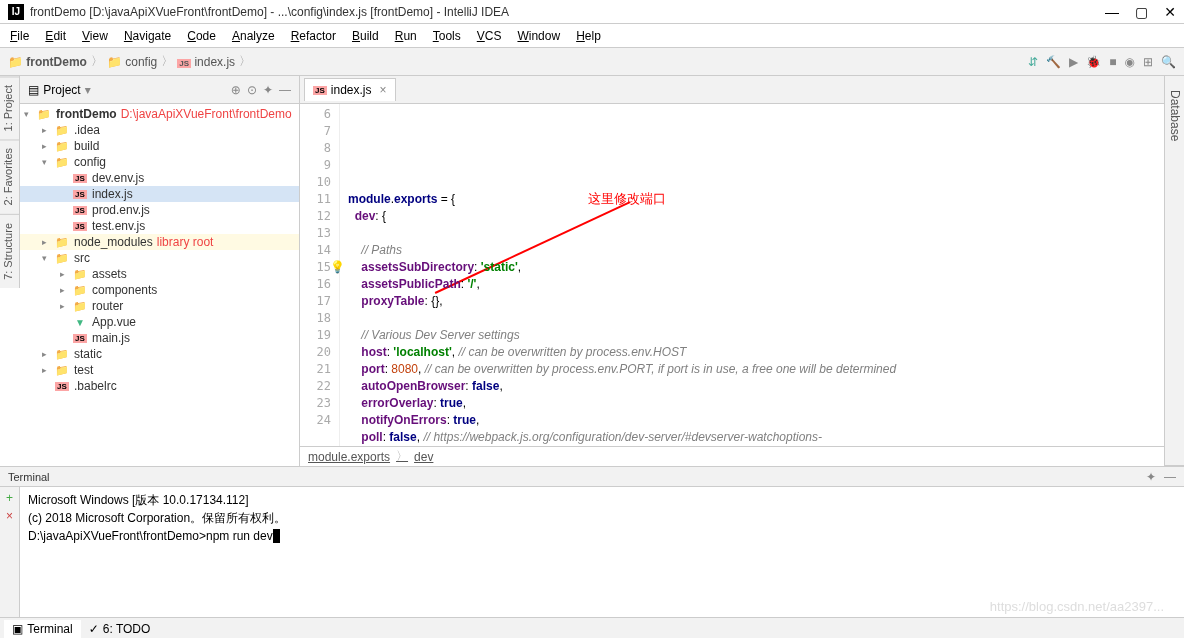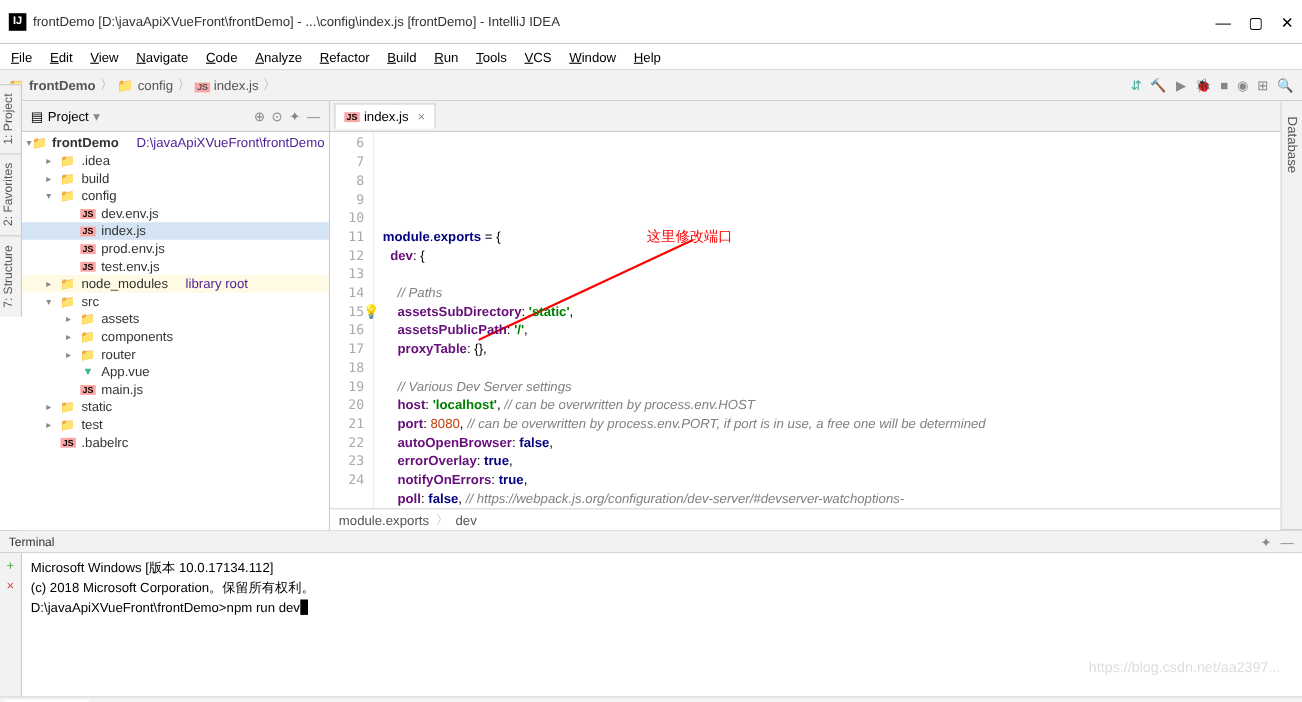--- a/index.html
+++ b/index.html
@@ -1,18 +1,18 @@
 <!DOCTYPE html>
 <html><head>
   <meta charset="utf-8">
   <style>
     * { margin: 0; padding: 0; box-sizing: border-box; font-family: "Segoe UI", Arial, sans-serif; font-size: 12px; }
     body { background: #fff; width: 1184px; height: 638px; overflow: hidden; position: relative; }
     
-    .title-bar { height: 40px; background: #fff; display: flex; align-items: center; padding: 0 8px; border-bottom: 1px solid #ccc; }
+    .title-bar { height: 24px; background: #fff; display: flex; align-items: center; padding: 0 8px; border-bottom: 1px solid #ccc; }
     .title-bar .icon { width: 16px; height: 16px; background: #000; margin-right: 6px; display: flex; align-items: center; justify-content: center; }
     .title-bar .icon span { color: #fff; font-size: 10px; font-weight: bold; }
     .title-text { flex: 1; color: #333; }
     .window-controls { display: flex; gap: 16px; }
     .window-controls span { cursor: pointer; font-size: 14px; }
     
     .menu-bar { height: 24px; display: flex; align-items: center; padding: 0 4px; gap: 4px; border-bottom: 1px solid #ccc; }
     .menu-bar span { padding: 2px 6px; cursor: pointer; }
     .menu-bar span u { text-decoration: underline; }
     
@@ -29,42 +29,42 @@
     .project-header { height: 28px; display: flex; align-items: center; padding: 0 8px; border-bottom: 1px solid #ccc; background: #f2f2f2; }
     .project-header .title { flex: 1; display: flex; align-items: center; gap: 4px; }
     .project-header .controls { display: flex; gap: 6px; color: #888; }
     .project-tree { flex: 1; overflow: auto; padding: 2px 0; }
     .tree-item { display: flex; align-items: center; padding: 1px 4px; cursor: pointer; white-space: nowrap; }
     .tree-item.selected { background: #d5e4f5; }
     .tree-item.highlight { background: #fffae3; }
     .tree-arrow { width: 12px; color: #888; font-size: 9px; }
     .tree-icon { width: 16px; margin-right: 4px; display: inline-flex; justify-content: center; }
     .tree-label { color: #333; }
-    .tree-path { color: #4c1d95; margin-left: 16px; }
+    .tree-path { color: #ef4444; margin-left: 4px; }
     .folder-icon::before { content: "📁"; font-size: 11px; }
     .js-icon { background: #fca5a5; color: #000; font-size: 8px; padding: 0 2px; font-weight: bold; }
     .vue-icon::before { content: "▼"; color: #41b883; font-size: 10px; }
     
     .editor-area { flex: 1; display: flex; flex-direction: column; position: relative; }
     .editor-tabs { height: 28px; display: flex; align-items: center; border-bottom: 1px solid #ccc; background: #f2f2f2; padding-left: 4px; }
     .editor-tab { display: flex; align-items: center; padding: 4px 8px; background: #fff; border: 1px solid #ccc; border-bottom: none; gap: 4px; }
     .editor-tab .close { color: #888; cursor: pointer; margin-left: 4px; }
     .editor-content { flex: 1; display: flex; background: #fff; position: relative; overflow: hidden; }
     .gutter { width: 40px; background: #fff; border-right: 1px solid #eee; text-align: right; padding-right: 8px; color: #aaa; font-family: Consolas, monospace; font-size: 12px; line-height: 17px; padding-top: 2px; }
     .code { flex: 1; font-family: Consolas, monospace; font-size: 12px; line-height: 17px; padding: 2px 8px; white-space: pre; position: relative; }
     .code .kw { color: #000080; font-weight: bold; }
     .code .prop { color: #660e7a; font-weight: bold; }
     .code .str { color: #008000; font-weight: bold; }
     .code .num { color: #c2410c; }
     .code .bool { color: #000080; font-weight: bold; }
     .code .comment { color: #808080; font-style: italic; }
     .code .bulb { color: #f0a020; position: absolute; left: -18px; }
     .annotation { position: absolute; color: #ff0000; font-family: "SimSun", serif; font-size: 13px; }
     .arrow-line { position: absolute; background: #ff0000; height: 1.5px; transform-origin: left center; }
-    .breadcrumb-code { height: 20px; border-top: 1px solid #ccc; display: flex; align-items: center; padding: 0 8px; font-size: 11px; color: #555; gap: 6px; background: #fff; }
+    .breadcrumb-code { height: 20px; border-top: 1px solid #ccc; display: flex; align-items: center; padding: 0 8px; font-size: 11px; color: #555; gap: 6px; background: #fff; text-decoration: underline; }
     
     .right-gutter { width: 20px; background: #f2f2f2; border-left: 1px solid #ccc; writing-mode: vertical-rl; padding-top: 8px; font-size: 11px; color: #555; }
     
     .terminal-panel { border-top: 1px solid #ccc; }
     .terminal-header { height: 20px; background: #f2f2f2; border-bottom: 1px solid #ccc; display: flex; align-items: center; padding: 0 8px; }
     .terminal-header .title { flex: 1; font-size: 11px; color: #333; }
     .terminal-header .controls { display: flex; gap: 8px; color: #888; }
     .terminal-body { display: flex; height: 130px; }
     .terminal-left { width: 20px; background: #f2f2f2; border-right: 1px solid #ccc; display: flex; flex-direction: column; align-items: center; padding-top: 4px; gap: 4px; }
     .terminal-content { flex: 1; padding: 4px 8px; font-family: "NSimSun", Consolas, monospace; font-size: 12px; line-height: 18px; background: #fff; }

